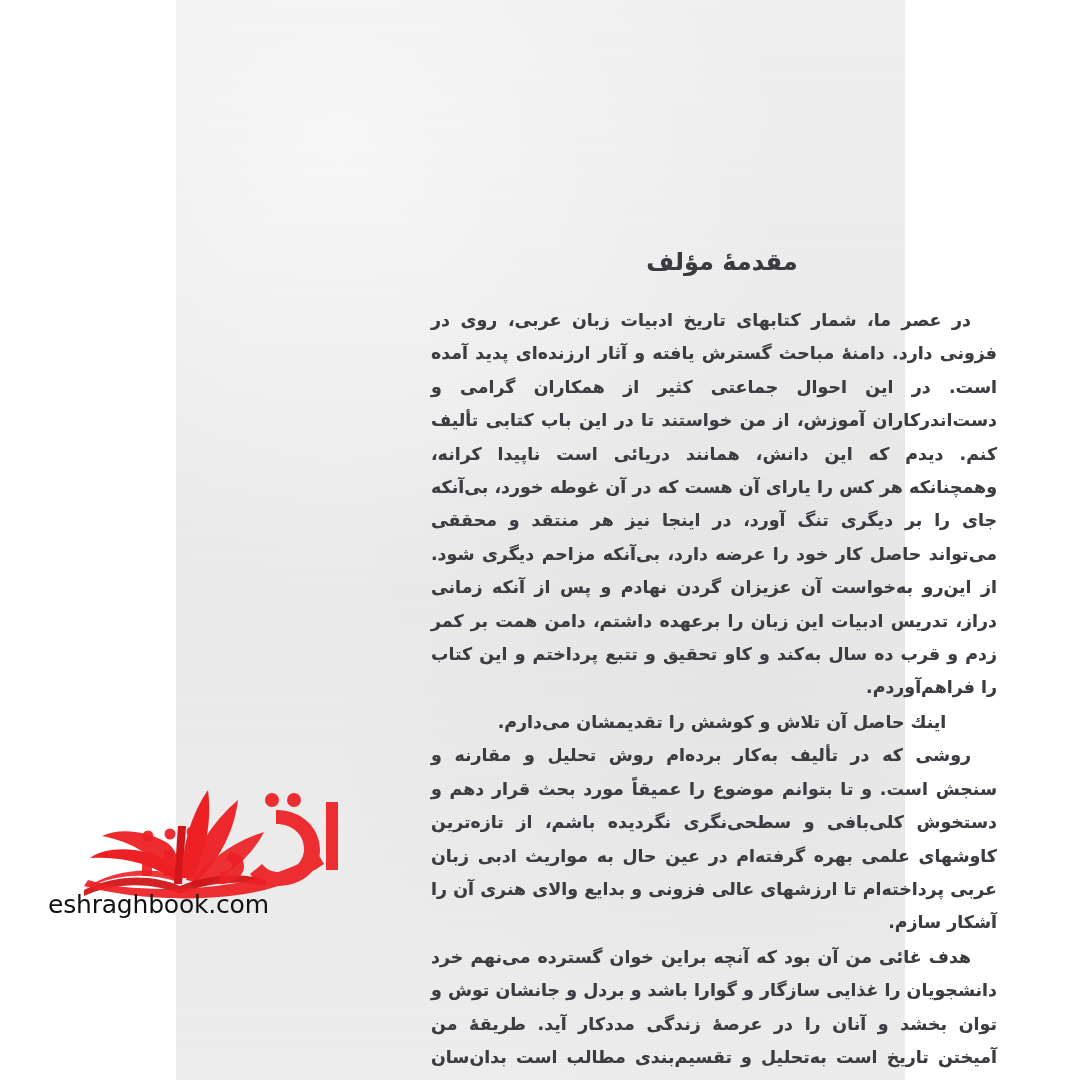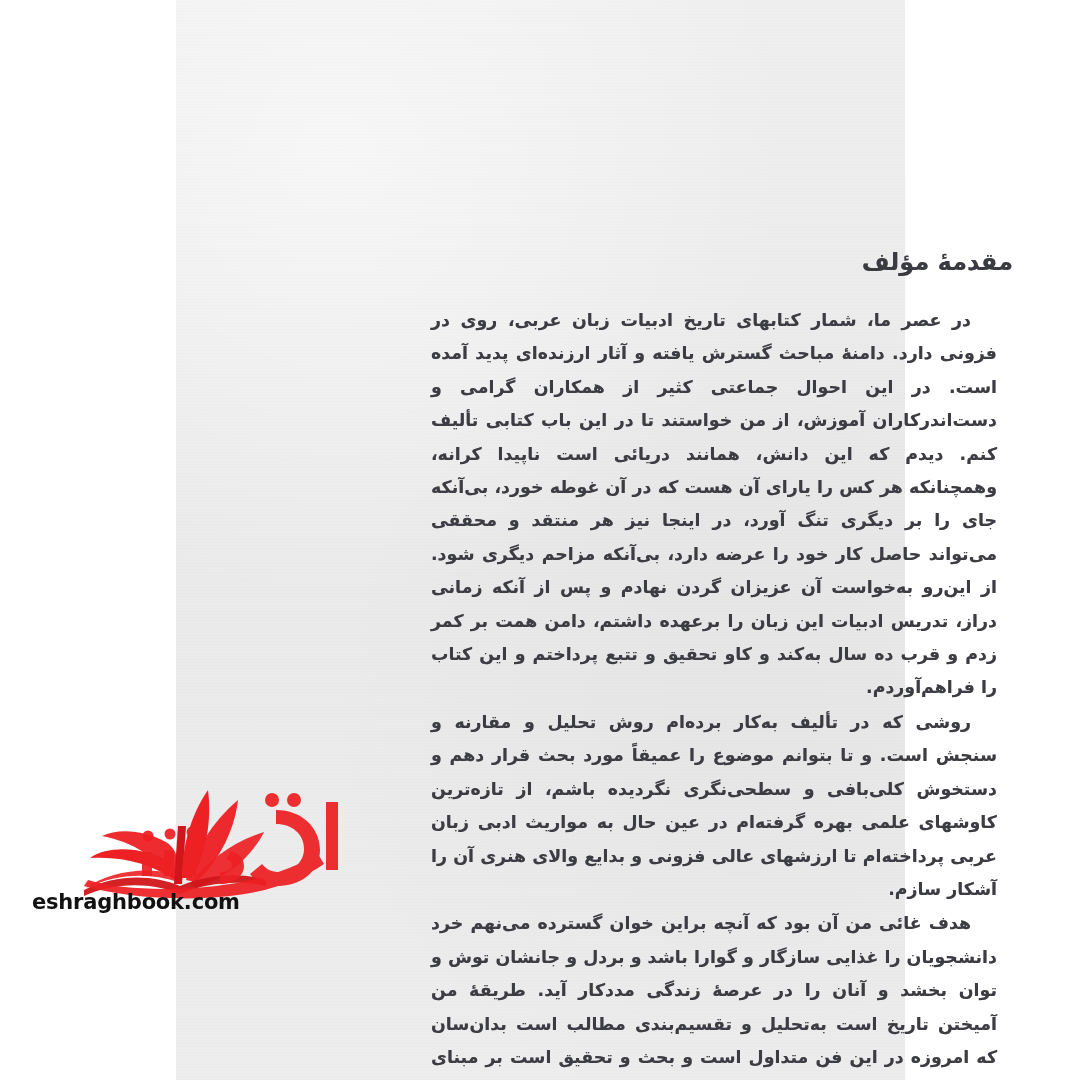--- a/index.html
+++ b/index.html
@@ -48,21 +48,21 @@
     width: 582px;       
     direction: rtl;
     text-align: justify;
     color: #3b3b42;
   }
 
   .doc-title {
     font-family: "DejaVu Sans", "Liberation Sans", sans-serif;
     font-size: 24px;
     font-weight: bold;
-    text-align: right;
+    text-align: center;
     color: #3a3a41;
     letter-spacing: 0px;
     margin: 0 0 28px 0;
     text-shadow: 0 0 0.6px rgba(60,60,66,0.45);
   }
 
   .para {
     font-family: "DejaVu Sans", "Liberation Sans", sans-serif;
     font-size: 17.4px;
     font-weight: bold;
@@ -103,43 +103,44 @@
   }
   .logo-script {
     position: absolute;
     left: 80px;
     top: 6px;
     width: 260px;
     height: 115px;
   }
   .logo-url {
     position: absolute;
-    left: 32px;
+    left: 48px;
     top: 104px;
     font-family: "DejaVu Sans", "Liberation Sans", sans-serif;
-    font-size: 21px;
-    font-weight: bold;
+    font-size: 25px;
+    font-weight: normal;
     color: #121212;
     letter-spacing: -0.2px;
     direction: ltr;
     white-space: nowrap;
   }
 </style>
 </head>
 <body>
 
 <div id="root">
 
   <div class="page-sheet"></div>
 
   <div class="text-column">
 
     <div class="doc-title">مقدمۀ مؤلف</div>
 
     <p class="para">در عصر ما، شمار کتابهای تاریخ ادبیات زبان عربی، روی در فزونی دارد. دامنۀ مباحث گسترش یافته و آثار ارزنده‌ای پدید آمده است. در این احوال جماعتی کثیر از همکاران گرامی و دست‌اندرکاران آموزش، از من خواستند تا در این باب کتابی تألیف کنم. دیدم که این دانش، همانند دریائی است ناپیدا کرانه، وهمچنانکه هر کس را یارای آن هست که در آن غوطه خورد، بی‌آنکه جای را بر دیگری تنگ آورد، در اینجا نیز هر منتقد و محققی می‌تواند حاصل کار خود را عرضه دارد، بی‌آنکه مزاحم دیگری شود. از این‌رو به‌خواست آن عزیزان گردن نهادم و پس از آنکه زمانی دراز، تدریس ادبیات این زبان را برعهده داشتم، دامن همت بر کمر زدم و قرب ده سال به‌کند و کاو تحقیق و تتبع پرداختم و این کتاب را فراهم‌آوردم.</p>
+    <p class="para-tail">اینك حاصل آن تلاش و كوشش را تقدیمشان می‌دارم.</p>
 
     <p class="para">روشی که در تألیف به‌کار برده‌ام روش تحلیل و مقارنه و سنجش است. و تا بتوانم موضوع را عمیقاً مورد بحث قرار دهم و دستخوش کلی‌بافی و سطحی‌نگری نگردیده باشم، از تازه‌ترین کاوشهای علمی بهره گرفته‌ام در عین حال به مواریث ادبی زبان عربی پرداخته‌ام تا ارزشهای عالی فزونی و بدایع والای هنری آن را آشکار سازم.</p>
 
     <p class="para">هدف غائی من آن بود که آنچه براین خوان گسترده می‌نهم خرد دانشجویان را غذایی سازگار و گوارا باشد و بردل و جانشان توش و توان بخشد و آنان را در عرصۀ زندگی مددکار آید. طریقۀ من آمیختن تاریخ است به‌تحلیل و تقسیم‌بندی مطالب است بدان‌سان که امروزه در این فن متداول است و بحث و تحقیق است بر مبنای قواعد نوین و توجه به‌ارزشهای عالی انسانی. در هر سخن‌که آورده‌ام، شرط دقت و تعمق به‌جای آورده‌ام، تا آنچه می‌نویسم نه نامفهوم باشد، نه عاری از برهان.</p>
 
   </div>
 
   <div class="logo-watermark">
 
     <svg class="logo-book" viewBox="0 0 186 120">

